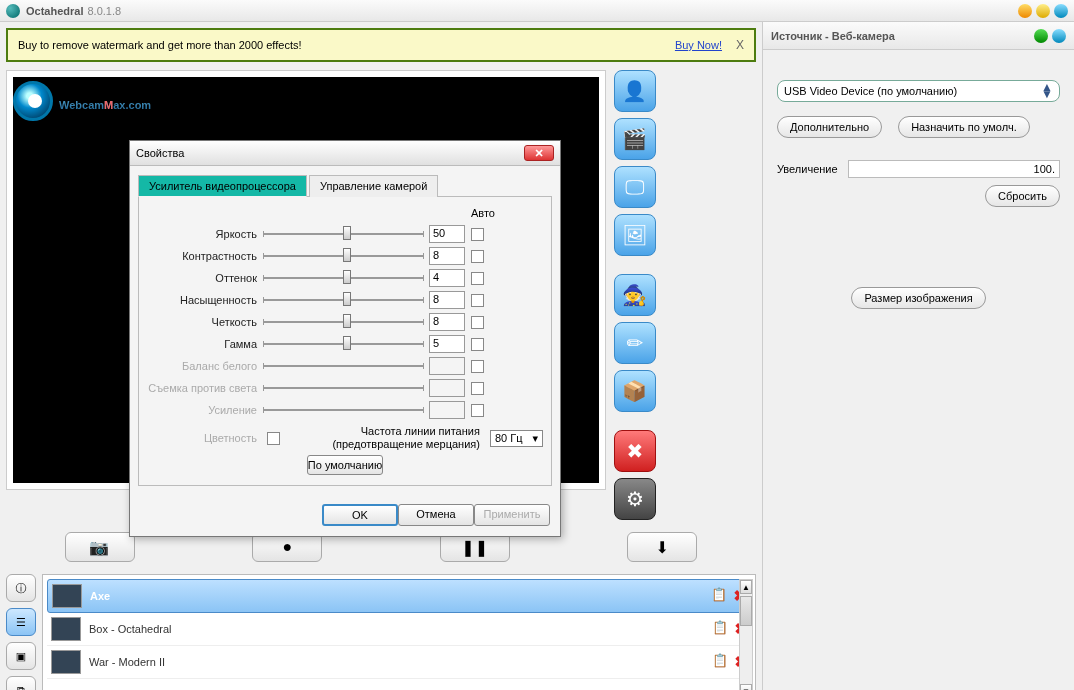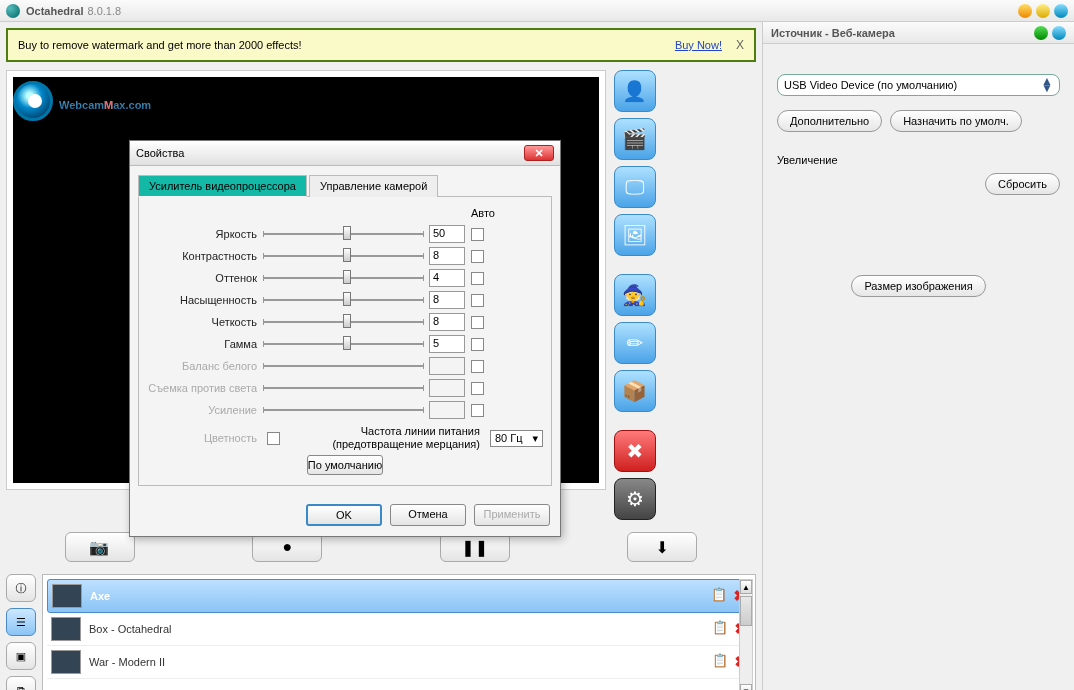--- a/index.html
+++ b/index.html
@@ -48,26 +48,26 @@
 .effect-thumb { width: 30px; height: 24px; background: #345; border: 1px solid #999; }
 .effect-name { flex: 1; color: #333; }
 .effect-item.selected .effect-name { color: #fff; font-weight: bold; }
 .effect-actions { display: flex; gap: 6px; }
 .ea-clip { color: #888; font-size: 13px; cursor: pointer; }
 .ea-del { color: #d22; font-size: 15px; font-weight: bold; cursor: pointer; }
 .scrollbar-fake { position: absolute; right: 2px; top: 4px; bottom: 4px; width: 14px; background: #eee; border: 1px solid #ccc; }
 .scroll-btn { height: 14px; background: linear-gradient(#fff,#ddd); border: 1px solid #aaa; display: flex; align-items: center; justify-content: center; font-size: 8px; cursor: pointer; }
 .scroll-thumb { position: absolute; top: 16px; width: 12px; left: 0; height: 30px; background: linear-gradient(#e8e8e8,#ccc); border: 1px solid #aaa; cursor: pointer; }
 
-.rp-title { background: linear-gradient(#fbfbfb,#e8e8e8); height: 22px; display: flex; align-items: center; padding: 0 8px; border-bottom: 1px solid #ccc; font-weight: bold; color: #555; }
+.rp-title { background: linear-gradient(#fbfbfb,#e8e8e8); height: 28px; display: flex; align-items: center; padding: 0 8px; border-bottom: 1px solid #ccc; font-weight: bold; color: #555; }
 .rp-title .tb-icons { margin-left: auto; display: flex; gap: 4px; }
 .rp-body { padding: 30px 14px; }
 .rp-select { width: 100%; background: #fff; border: 1px solid #7a9; border-radius: 8px; padding: 3px 6px; display: flex; align-items: center; cursor: pointer; }
 .rp-select .arrows { margin-left: auto; color: #358; font-size: 12px; line-height: 7px; }
-.rp-btns { display: flex; gap: 8px; margin-top: 14px; }
+.rp-btns { display: flex; gap: 16px; margin-top: 14px; }
 .rp-btn { background: linear-gradient(#fff,#e6e6e6); border: 1px solid #999; border-radius: 12px; padding: 4px 12px; cursor: pointer; }
 .rp-zoom { display: flex; align-items: center; gap: 10px; margin-top: 22px; }
 .rp-zoom input { flex: 1; border: 1px solid #bbb; padding: 2px 4px; text-align: right; }
 .rp-reset { margin-top: 12px; text-align: right; }
 .rp-size { text-align: center; margin-top: 90px; }
 
 
 .dialog { position: absolute; left: 129px; top: 140px; width: 432px; background: #f4f4f4; border: 1px solid #777; box-shadow: 2px 2px 8px rgba(0,0,0,0.3); }
 .dlg-title { background: linear-gradient(#fff,#e0e0e0); padding: 4px 6px; display: flex; align-items: center; border-bottom: 1px solid #bbb; }
 .dlg-close { margin-left: auto; width: 30px; height: 16px; background: linear-gradient(#f99,#d33); border: 1px solid #a22; border-radius: 3px; color: #fff; text-align: center; font-weight: bold; line-height: 14px; cursor: pointer; }
@@ -83,21 +83,21 @@
 .slider-track { width: 100%; height: 2px; background: #999; position: relative; }
 .slider-tick { position: absolute; width: 1px; height: 6px; background: #999; top: -2px; }
 .slider-thumb { position: absolute; width: 8px; height: 14px; background: linear-gradient(#fff,#ccc); border: 1px solid #777; top: -7px; cursor: pointer; }
 .prop-val { border: 1px solid #999; padding: 1px 3px; text-align: left; background: #fff; height: 18px; }
 .prop-check { width: 13px; height: 13px; border: 1px solid #888; background: #fff; cursor: pointer; }
 .auto-header { grid-column: 4; text-align: center; margin-bottom: 2px; }
 .freq-row { display: flex; align-items: center; margin-top: 6px; gap: 10px; }
 .freq-lbls { text-align: right; line-height: 13px; flex: 1; }
 .freq-select { border: 1px solid #888; padding: 1px 4px; background: #fff; display: inline-flex; align-items: center; gap: 10px; cursor: pointer; }
 .dlg-mid { text-align: center; margin-top: 8px; }
-.dlg-btns { display: flex; justify-content: flex-end; gap: 8px; padding: 10px; }
+.dlg-btns { display: flex; justify-content: flex-end; gap: 0; padding: 10px; }
 .dlg-btn { width: 76px; padding: 3px 0; border: 1px solid #888; background: linear-gradient(#fff,#e4e4e4); border-radius: 3px; text-align: center; cursor: pointer; }
 .dlg-btn.primary { border: 2px solid #3a8ac8; }
 .dlg-btn.disabled { color: #aaa; }
 </style>
 </head>
 <body>
 
 <div class="titlebar">
   <div class="logo"></div>
   <span class="title">Octahedral</span>
@@ -206,20 +206,21 @@
       <div class="rp-select">
         <span>USB Video Device (по умолчанию)</span>
         <span class="arrows">▲<br>▼</span>
       </div>
       <div class="rp-btns">
         <div class="rp-btn">Дополнительно</div>
         <div class="rp-btn">Назначить по умолч.</div>
       </div>
       <div class="rp-zoom">
         <span>Увеличение</span>
+        <input value="100." style="">
       </div>
       <div class="rp-reset">
         <span class="rp-btn">Сбросить</span>
       </div>
       <div class="rp-size">
         <span class="rp-btn">Размер изображения</span>
       </div>
     </div>
   </div>
 </div>

